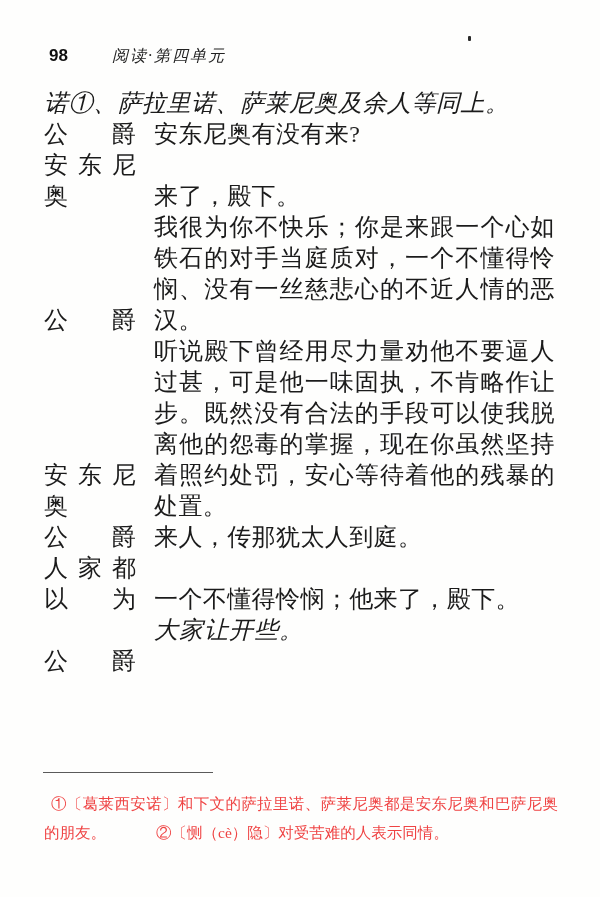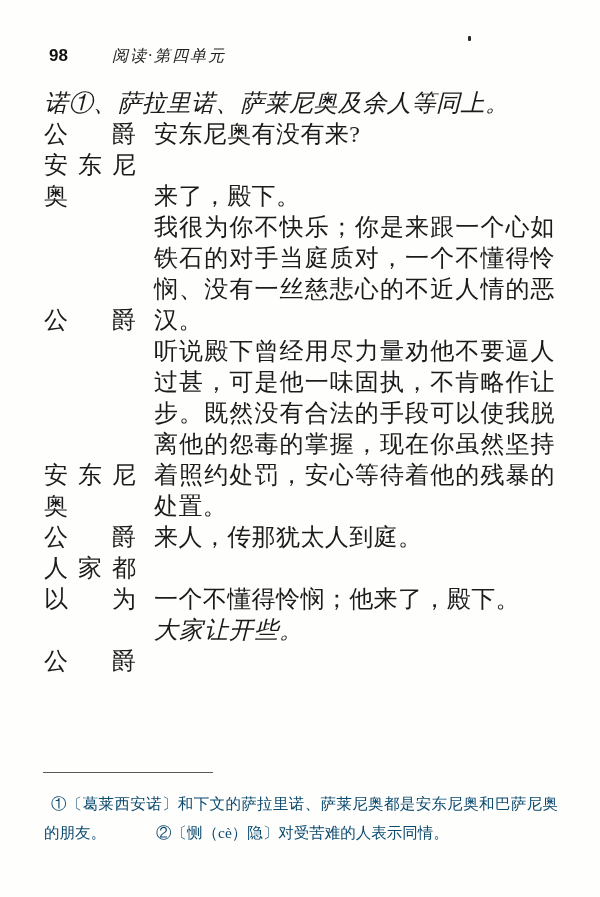--- a/index.html
+++ b/index.html
@@ -69,21 +69,21 @@
   }
   .footnotes {
     position: absolute;
     top: 789px; left: 44px;
     width: 514px;
     margin: 0;
     font-size: 15.5px;
     line-height: 29px;
     text-align: justify;
     text-indent: 7px;
-    color: #0c4a6e;
+    color: #ef4444;
   }
   .fn-2 { margin-left: 50px; }
   .scan-speck {
     position: absolute;
     top: 36px; left: 468px;
     width: 3px; height: 5px;
     background: #2a2a2a;
     border-radius: 1px;
   }
 </style>

